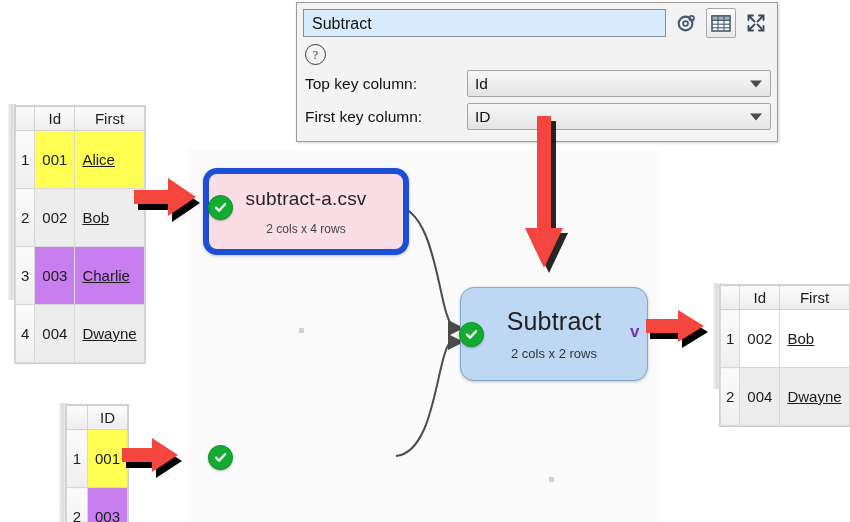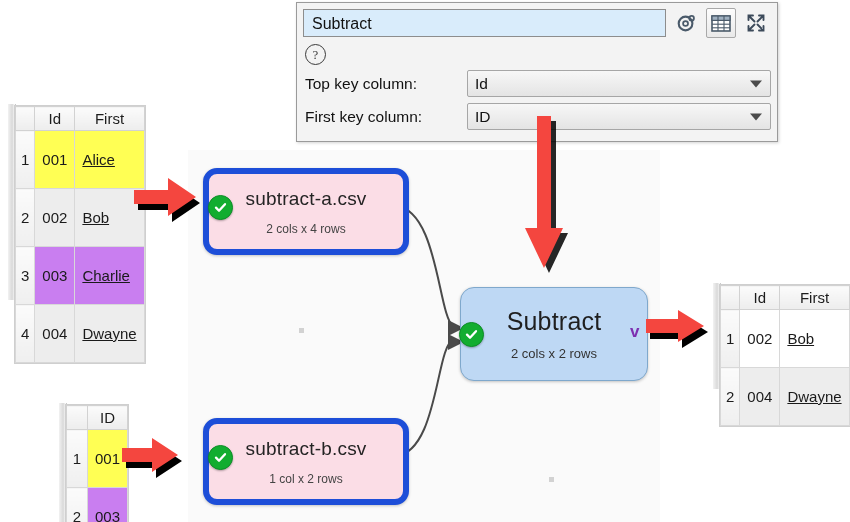--- a/index.html
+++ b/index.html
@@ -151,24 +151,20 @@
   <div class="node pink" style="left:15px;top:18px;width:194px;height:75px;">
     <div class="title">subtract-a.csv</div>
     <div class="sub">2 cols x 4 rows</div>
   </div>
   <div class="okbadge" style="left:20px;top:45px;">
     <svg width="15" height="15" viewBox="0 0 15 15">
         <path d="M3 7.6 L6 10.7 L12 4.2" stroke="#ffffff" stroke-width="2.3" fill="none" stroke-linecap="round" stroke-linejoin="round"></path>
       </svg>
   </div>
 
-  <div class="node pink" style="left:15px;top:268px;width:194px;height:75px;">
-    <div class="title">subtract-b.csv</div>
-    <div class="sub">1 col x 2 rows</div>
-  </div>
   <div class="okbadge" style="left:20px;top:295px;">
     <svg width="15" height="15" viewBox="0 0 15 15">
         <path d="M3 7.6 L6 10.7 L12 4.2" stroke="#ffffff" stroke-width="2.3" fill="none" stroke-linecap="round" stroke-linejoin="round"></path>
       </svg>
   </div>
 
   <div class="node blue" style="left:272px;top:137px;width:186px;height:92px;">
     <div class="title">Subtract</div>
     <div class="sub">2 cols x 2 rows</div>
   </div>

